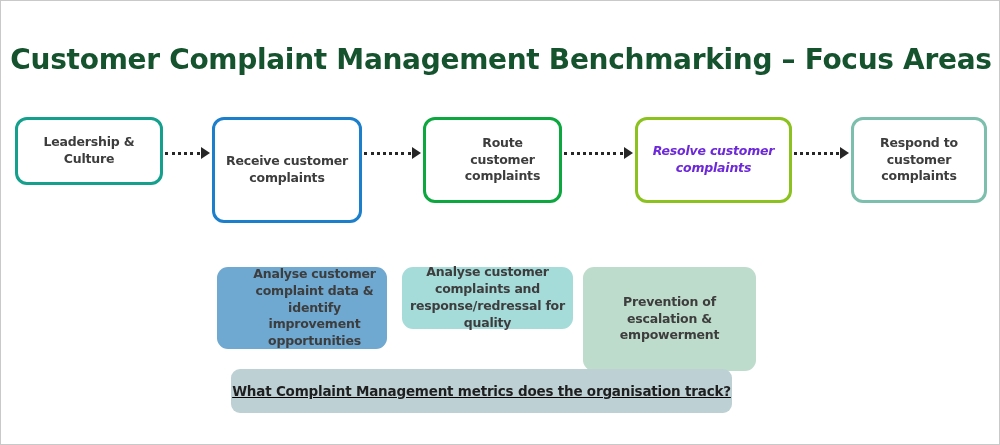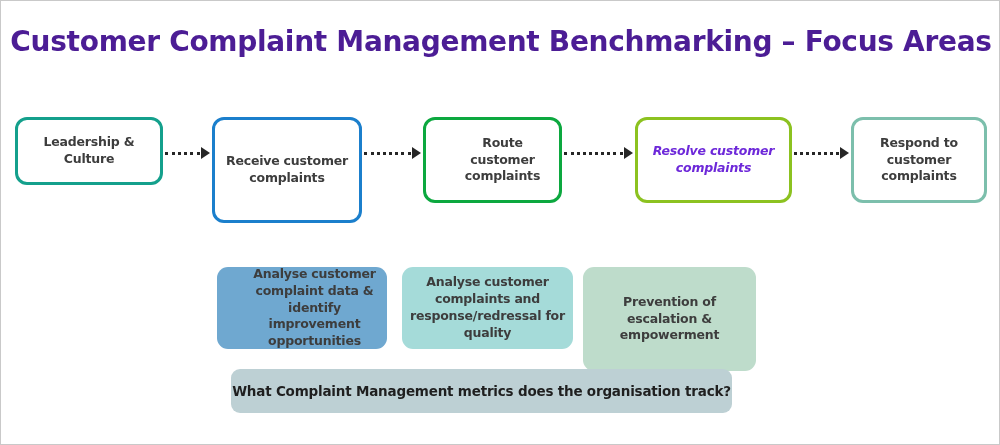--- a/index.html
+++ b/index.html
@@ -18,28 +18,28 @@
     background: #ffffff;
     border: 1px solid #c9c9c9;
     box-sizing: border-box;
     overflow: hidden;
   }
 
   
   #page-title {
     position: absolute;
     left: 0;
-    top: 24px;
+    top: 42px;
     width: 1000px;
     text-align: center;
     font-family: "DejaVu Sans", sans-serif;
     font-size: 28px;
     font-weight: bold;
     letter-spacing: -0.3px;
-    color: #4c1d95;
+    color: #14532d;
     white-space: nowrap;
   }
 
   
   .proc-box {
     position: absolute;
     background: #ffffff;
     border-style: solid;
     border-width: 3px;
     border-radius: 12px;
@@ -168,25 +168,25 @@
   </div>
 
   <div class="proc-box" style="left: 850px; top: 116px; width: 136px; height: 86px; border-color: rgb(124, 191, 172); background: rgb(255, 255, 255);">
     <span class="proc-label" style="color: rgb(61, 61, 61);">Respond to customer complaints</span>
   </div>
 
   <div class="focus-box" style="left: 216px; top: 266px; width: 170px; height: 82px; background: rgb(111, 168, 208); padding-left: 33px;">
     <span class="focus-label" style="color: rgb(61, 61, 61);">Analyse customer complaint data &amp; identify improvement opportunities</span>
   </div>
 
-  <div class="focus-box" style="left: 401px; top: 266px; width: 171px; height: 82px; background: rgb(165, 219, 217);">
+  <div class="focus-box" style="left: 401px; top: 266px; width: 171px; height: 62px; background: rgb(165, 219, 217);">
     <span class="focus-label" style="color: rgb(61, 61, 61);">Analyse customer complaints and response/redressal for quality</span>
   </div>
 
   <div class="focus-box" style="left: 582px; top: 266px; width: 173px; height: 104px; background: rgb(190, 220, 203);">
     <span class="focus-label" style="color: rgb(61, 61, 61);">Prevention of escalation &amp; empowerment</span>
   </div>
 
-  <div id="question-bar" style="background: rgb(189, 208, 212);">
+  <div id="question-bar" style="background: rgb(189, 208, 212); text-decoration: underline;">
     <span id="question-label" style="color: rgb(31, 31, 31);">What Complaint Management metrics does the organisation track?</span>
   </div>
 
 </div>
 
 </body></html>

